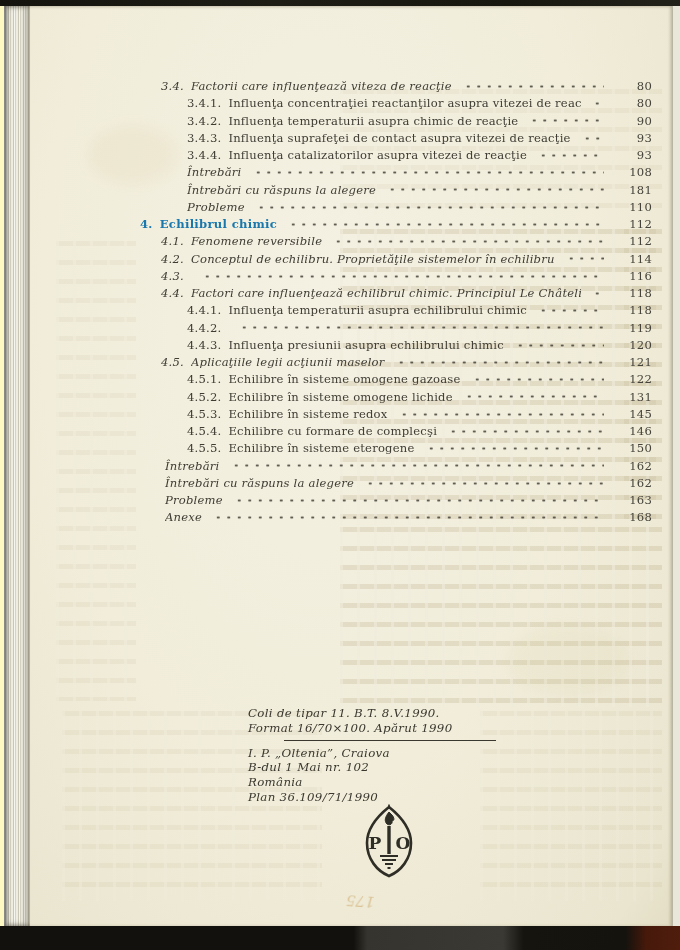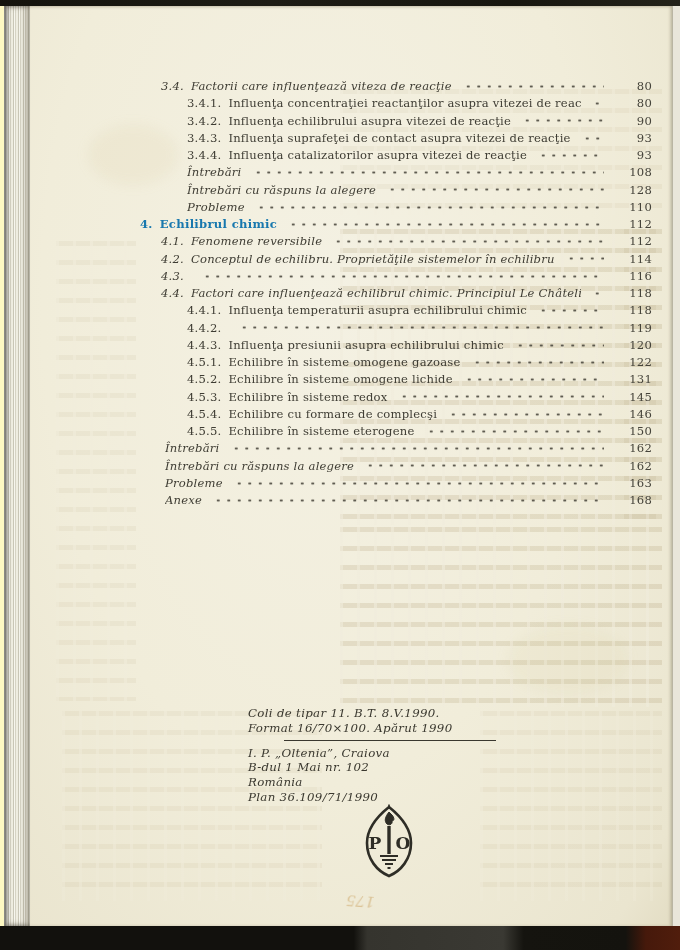--- a/index.html
+++ b/index.html
@@ -118,21 +118,21 @@
       <span class="pg">80</span>
     </div>
       <div class="row l2">
       <span class="num">3.4.1.</span>
       <span class="label">Influenţa concentraţiei reactanţilor asupra vitezei de reacţie</span>
       <span class="dots"></span>
       <span class="pg">80</span>
     </div>
       <div class="row l2">
       <span class="num">3.4.2.</span>
-      <span class="label">Influenţa echilibrului asupra vitezei de reacţie</span>
+      <span class="label">Influenţa temperaturii asupra chimic de reacţie</span>
       <span class="dots"></span>
       <span class="pg">90</span>
     </div>
       <div class="row l2">
       <span class="num">3.4.3.</span>
       <span class="label">Influenţa suprafeţei de contact asupra vitezei de reacţie</span>
       <span class="dots"></span>
       <span class="pg">93</span>
     </div>
       <div class="row l2">
@@ -144,21 +144,21 @@
       <div class="row n3 it">
       <span class="num"></span>
       <span class="label">Întrebări</span>
       <span class="dots"></span>
       <span class="pg">108</span>
     </div>
       <div class="row n3 it">
       <span class="num"></span>
       <span class="label">Întrebări cu răspuns la alegere</span>
       <span class="dots"></span>
-      <span class="pg">128</span>
+      <span class="pg">181</span>
     </div>
       <div class="row n3 it">
       <span class="num"></span>
       <span class="label">Probleme</span>
       <span class="dots"></span>
       <span class="pg">110</span>
     </div>
       <div class="row l0 chapter">
       <span class="num">4.</span>
       <span class="label">Echilibrul chimic</span>
@@ -197,20 +197,26 @@
       <div class="row l2">
       <span class="num">4.4.2.</span>
       <span class="dots"></span>
       <span class="pg">119</span>
     </div>
       <div class="row l2">
       <span class="num">4.4.3.</span>
       <span class="label">Influenţa presiunii asupra echilibrului chimic</span>
       <span class="dots"></span>
       <span class="pg">120</span>
+    </div>
+      <div class="row l1 it">
+      <span class="num">4.5.</span>
+      <span class="label">Aplicaţiile legii acţiunii maselor</span>
+      <span class="dots"></span>
+      <span class="pg">121</span>
     </div>
       <div class="row l2">
       <span class="num">4.5.1.</span>
       <span class="label">Echilibre în sisteme omogene gazoase</span>
       <span class="dots"></span>
       <span class="pg">122</span>
     </div>
       <div class="row l2">
       <span class="num">4.5.2.</span>
       <span class="label">Echilibre în sisteme omogene lichide</span>

